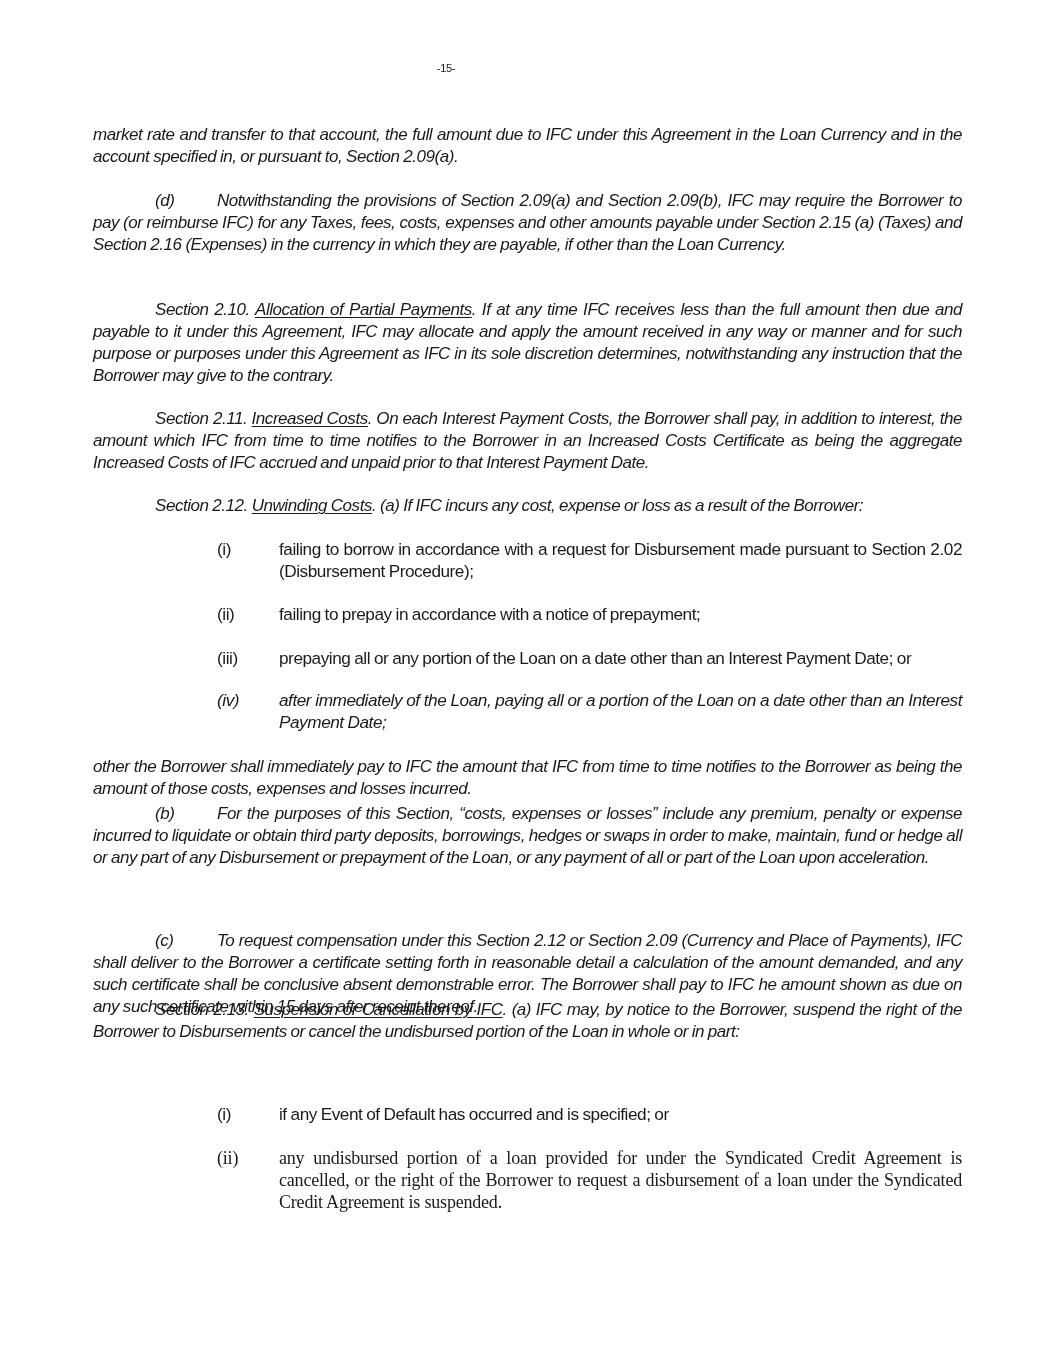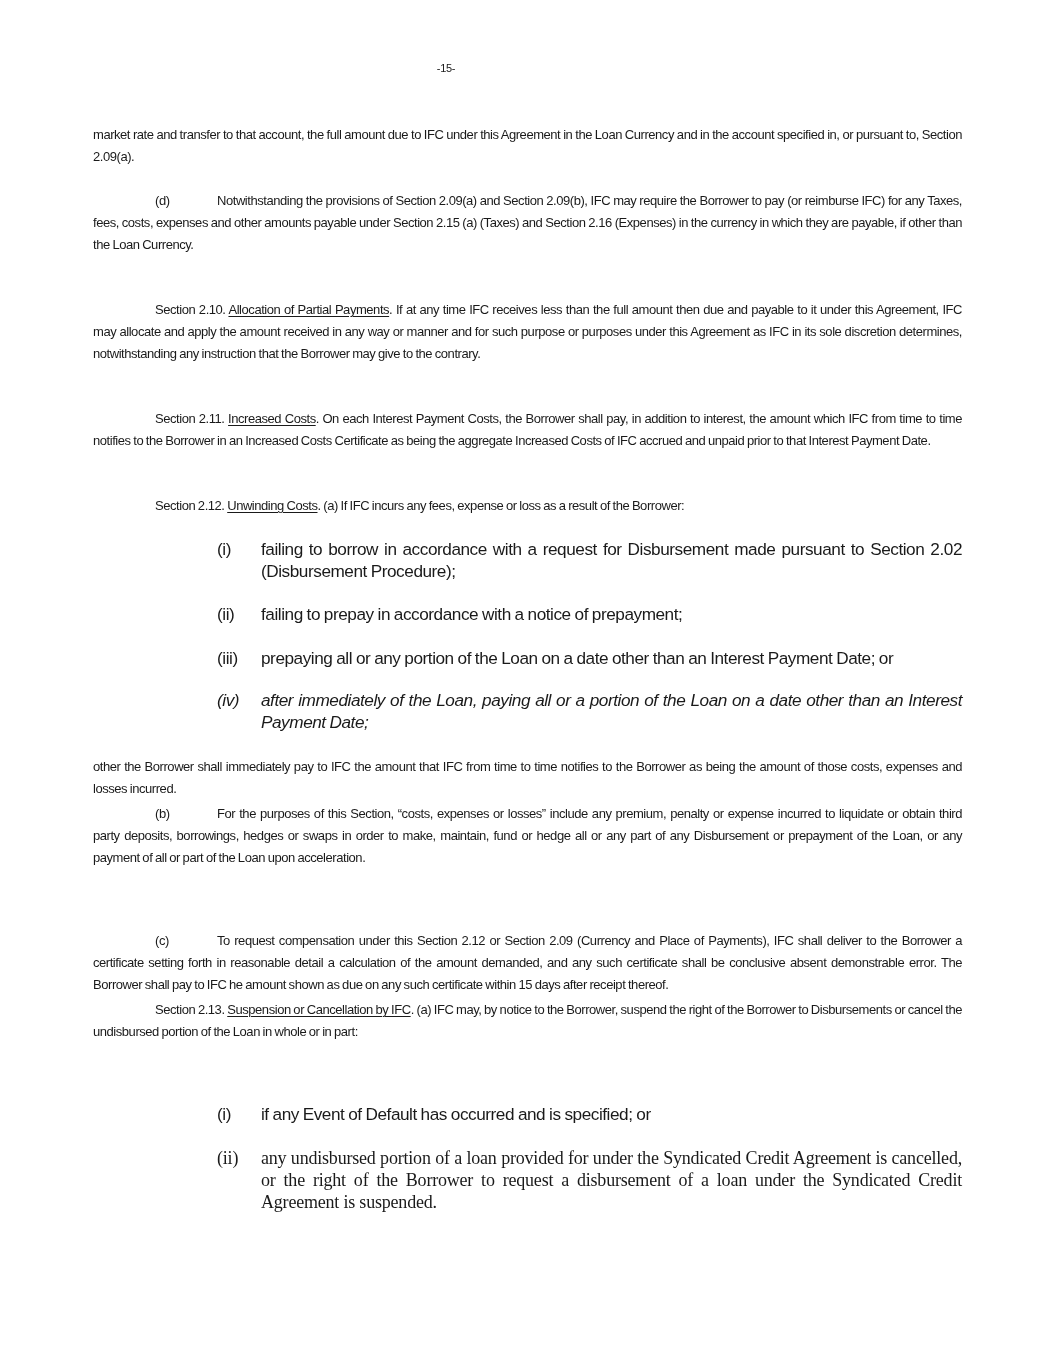--- a/index.html
+++ b/index.html
@@ -6,33 +6,33 @@
   body {
     width: 1055px; height: 1365px; position: relative; overflow: hidden;
     font-family: "Liberation Sans", sans-serif; color: #1a1a1a;
   }
   .page-num {
     position: absolute; top: 62px; left: 0; width: 892px; text-align: center;
     font-size: 11px; letter-spacing: -0.3px;
   }
   .para {
     position: absolute; left: 93px; width: 869px;
-    font-size: 13px; line-height: 21.9px; text-align: justify;
-    letter-spacing: -0.45px; word-spacing: -0.5px;
+    font-size: 17px; line-height: 21.9px; text-align: justify;
+    letter-spacing: -0.45px; word-spacing: -0.5px; font-style: italic;
   }
   .para.last-left { text-align-last: left; }
   .indent { text-indent: 62px; }
   .label { display: inline-block; width: 62px; text-indent: 0; }
   .u { text-decoration: underline; text-underline-offset: 2px; text-decoration-thickness: 1px; }
   .item {
     position: absolute; left: 217px; width: 745px;
     font-size: 17.2px; line-height: 21.9px; letter-spacing: -0.45px; word-spacing: -0.5px;
   }
   .item .num { position: absolute; left: 0; top: 0; }
-  .item .txt { margin-left: 44px; text-align: justify; text-align-last: left; }
+  .item .txt { margin-left: 62px; text-align: justify; text-align-last: left; }
   .item.serif { font-family: "Liberation Serif", serif; font-size: 18px; letter-spacing: -0.2px; word-spacing: 0; }
 </style>
 </head>
 <body>
 
 <div class="page-num">-15-</div>
 
 <div class="para last-left" style="top:124px;">
   <span>market rate and transfer to that account, the full amount due to IFC under this Agreement in the Loan Currency and in the account specified in, or pursuant to, Section 2.09(a).</span>
 </div>
@@ -43,21 +43,21 @@
 
 <div class="para indent last-left" style="top:299px;">
   <span>Section 2.10. </span><span class="u">Allocation of Partial Payments</span><span>. If at any time IFC receives less than the full amount then due and payable to it under this Agreement, IFC may allocate and apply the amount received in any way or manner and for such purpose or purposes under this Agreement as IFC in its sole discretion determines, notwithstanding any instruction that the Borrower may give to the contrary.</span>
 </div>
 
 <div class="para indent last-left" style="top:408px;">
   <span>Section 2.11. </span><span class="u">Increased Costs</span><span>. On each Interest Payment Costs, the Borrower shall pay, in addition to interest, the amount which IFC from time to time notifies to the Borrower in an Increased Costs Certificate as being the aggregate Increased Costs of IFC accrued and unpaid prior to that Interest Payment Date.</span>
 </div>
 
 <div class="para indent last-left" style="top:495px;">
-  <span>Section 2.12. </span><span class="u">Unwinding Costs</span><span>.  (a) If IFC incurs any fees, expense or loss as a result of the Borrower:</span>
+  <span>Section 2.12. </span><span class="u">Unwinding Costs</span><span>.  (a) If IFC incurs any cost, expense or loss as a result of the Borrower:</span>
 </div>
 
 <div class="item" style="top:539px;">
   <span class="num">(i)</span>
   <div class="txt">failing to borrow in accordance with a request for Disbursement made pursuant to Section 2.02 (Disbursement Procedure);</div>
 </div>
 <div class="item" style="top:604px;">
   <span class="num">(ii)</span>
   <div class="txt">failing to prepay in accordance with a notice of prepayment;</div>
 </div>

